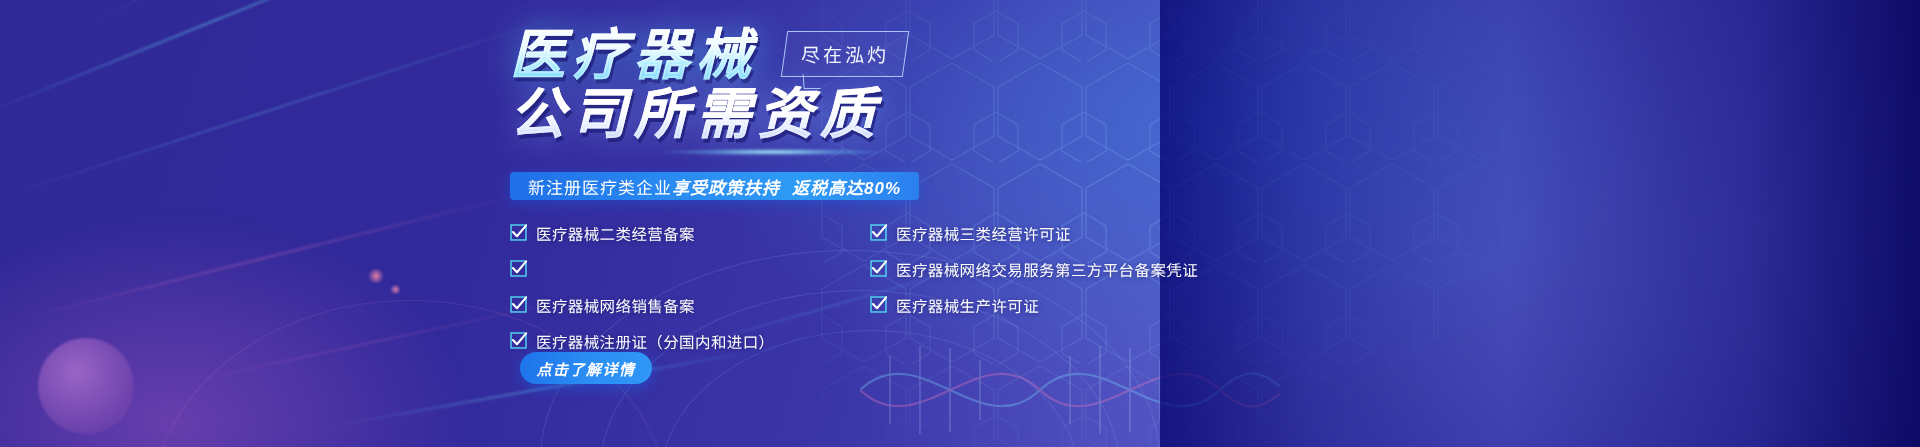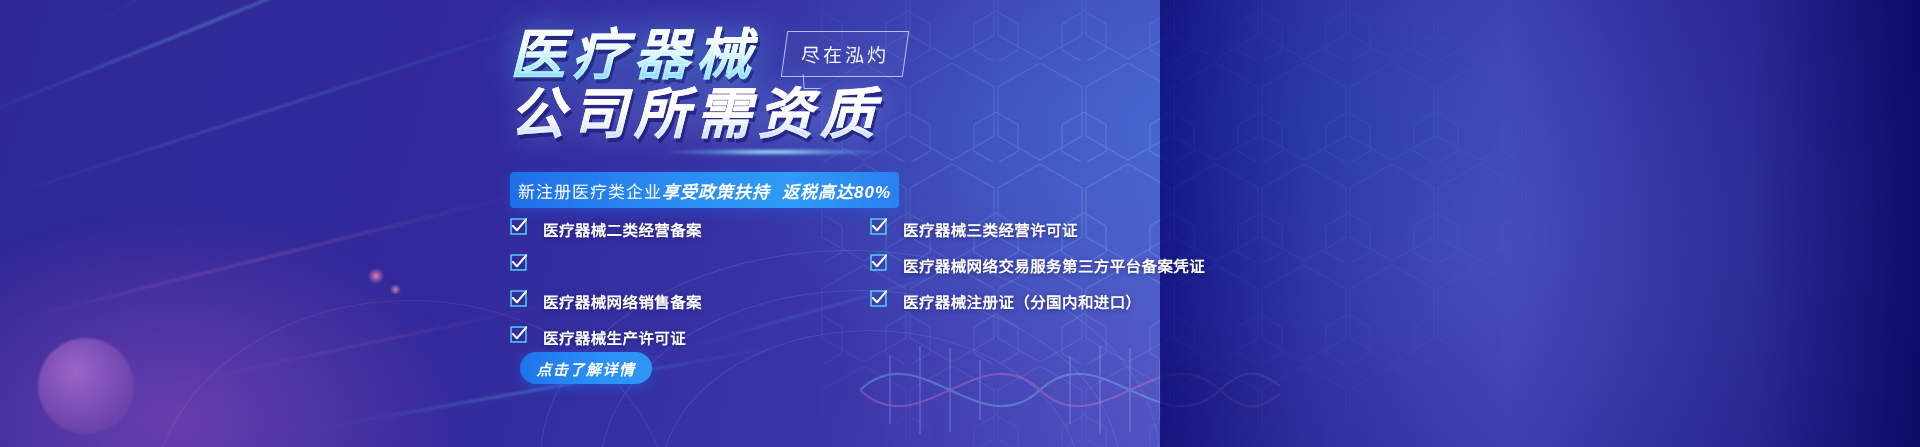--- a/index.html
+++ b/index.html
@@ -106,36 +106,36 @@
 
   .sparkle{
     position:absolute; left:148px; top:148px; width:230px; height:8px;
     background:radial-gradient(ellipse at center, rgba(190,250,255,.95), rgba(120,220,255,.35) 40%, rgba(100,200,255,0) 72%);
     filter:blur(1px);
   }
 
   .promo{
     position:absolute; left:0; top:172px;
     display:inline-flex; align-items:center;
-    height:36px; padding:0 8px;
+    height:28px; padding:0 18px;
     border-radius:4px;
     background:linear-gradient(90deg,#1f6fe8 0%,#2a8cf2 42%,#2f9bf6 72%,#2b7fee 100%);
     box-shadow:0 3px 14px rgba(25,100,230,.45);
     color:#ffffff; white-space:nowrap;
   }
   .promo-normal{ font-size:17px; letter-spacing:1px; }
   .promo-strong{ font-size:17px; font-weight:700; letter-spacing:1px;font-style:italic; }
   .promo-gap{ display:inline-block; width:12px; }
 
   .checklist{
     position:absolute; left:0; top:218px; width:640px;
     display:grid; grid-template-columns:360px 280px;
     row-gap:7px; column-gap:0;
   }
-  .check-item{ display:flex; gap:16px; height:29px;font-weight:bold; }
+  .check-item{ display:flex; align-items:center; gap:9px; height:29px; }
   .check-box{ flex:0 0 auto; width:17px; height:17px; position:relative; }
   .check-box svg{ width:17px; height:17px; display:block; }
   .check-label{
     color:#ffffff; font-size:15.5px; letter-spacing:.4px; white-space:nowrap;
     text-shadow:0 1px 4px rgba(20,20,90,.55);
   }
 
   .cta{
     position:absolute; left:10px; top:352px;
     display:inline-flex; align-items:center; justify-content:center;
@@ -352,31 +352,31 @@
         <span class="check-label">医疗器械网络销售备案</span>
       </div>
 
       <div class="check-item">
         <span class="check-box">
           <svg viewBox="0 0 20 20" xmlns="http://www.w3.org/2000/svg" aria-hidden="true">
             <rect x="1.2" y="1.2" width="17.6" height="17.6" fill="none" stroke="#54e0f5" stroke-width="1.6"></rect>
             <path d="M3.5 9.5 L8.2 14.4 L19 1.6" fill="none" stroke="#ffffff" stroke-width="2.4" stroke-linecap="round" stroke-linejoin="round"></path>
           </svg>
         </span>
+        <span class="check-label">医疗器械生产许可证</span>
+      </div>
+
+      <div class="check-item">
+        <span class="check-box">
+          <svg viewBox="0 0 20 20" xmlns="http://www.w3.org/2000/svg" aria-hidden="true">
+            <rect x="1.2" y="1.2" width="17.6" height="17.6" fill="none" stroke="#54e0f5" stroke-width="1.6"></rect>
+            <path d="M3.5 9.5 L8.2 14.4 L19 1.6" fill="none" stroke="#ffffff" stroke-width="2.4" stroke-linecap="round" stroke-linejoin="round"></path>
+          </svg>
+        </span>
         <span class="check-label">医疗器械注册证（分国内和进口）</span>
-      </div>
-
-      <div class="check-item">
-        <span class="check-box">
-          <svg viewBox="0 0 20 20" xmlns="http://www.w3.org/2000/svg" aria-hidden="true">
-            <rect x="1.2" y="1.2" width="17.6" height="17.6" fill="none" stroke="#54e0f5" stroke-width="1.6"></rect>
-            <path d="M3.5 9.5 L8.2 14.4 L19 1.6" fill="none" stroke="#ffffff" stroke-width="2.4" stroke-linecap="round" stroke-linejoin="round"></path>
-          </svg>
-        </span>
-        <span class="check-label">医疗器械生产许可证</span>
       </div>
 
     </div>
 
     <button class="cta" type="button">点击了解详情</button>
 
   </div>
 </div>
 
 </body></html>

